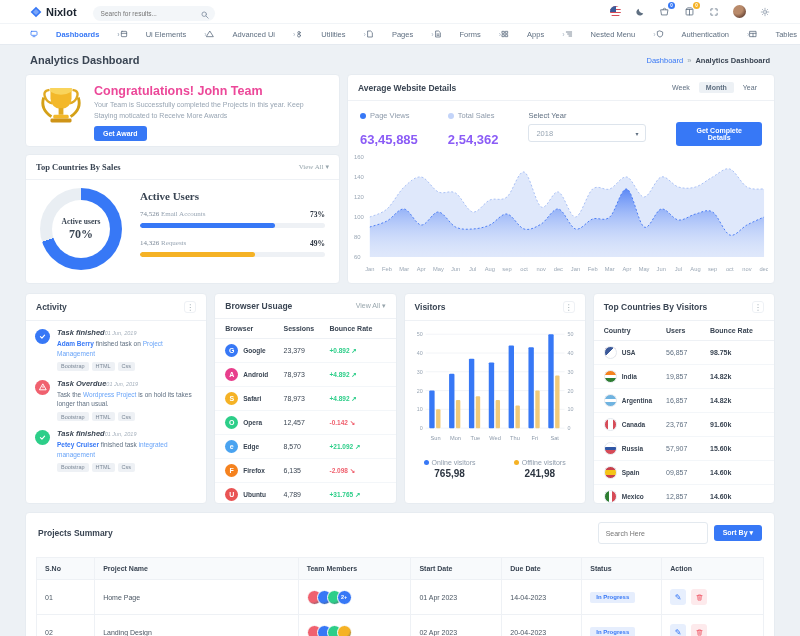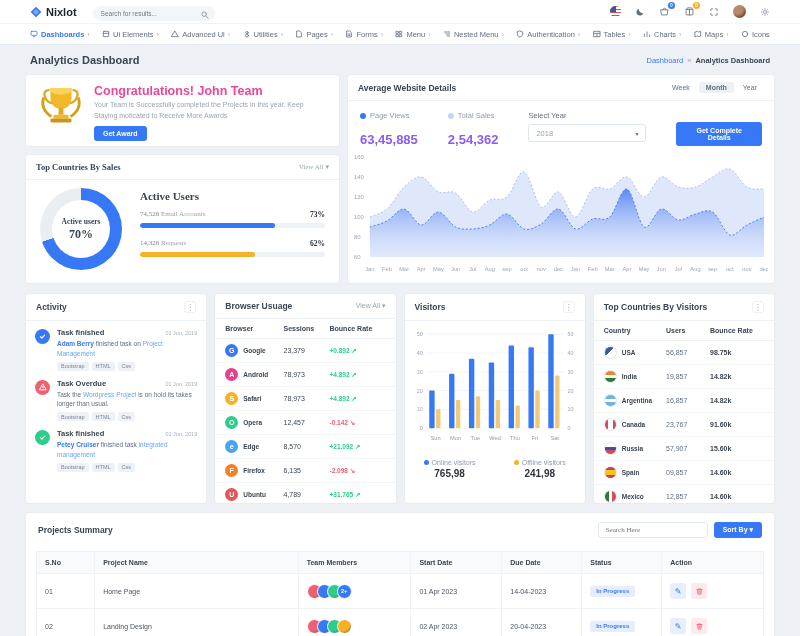--- a/index.html
+++ b/index.html
@@ -19,21 +19,21 @@
       color:#fff; font-size:4.5px; display:flex; align-items:center; justify-content:center; font-weight:bold; }
   .badge.blue { background:#3778f6; } .badge.yellow { background:#f5b225; }
   .flag-us { width:11px; height:11px; border-radius:50%; overflow:hidden; position:relative;
       background:repeating-linear-gradient(180deg,#d64b57 0 1.5px,#fff 1.5px 3px); }
   .flag-us::before { content:""; position:absolute; left:0; top:0; width:55%; height:50%; background:#3c5a9a; }
   .avatar { width:13px; height:13px; border-radius:50%; background:radial-gradient(circle at 35% 30%, #b98a6a 0 40%, #6e4a3a 75%, #3a2a22 100%); }
 
   
   .navbar { height:22px; background:#fff; border-top:1px solid #f1f4f7; border-bottom:1px solid #e5eaf0;
       display:flex; align-items:center; justify-content:space-between; padding:0 30px; }
-  .nav-item { display:flex; align-items:center; gap:3px; font-size:7.5px; color:#5f6f81; cursor:pointer; white-space:nowrap; }
+  .nav-item { display:flex; align-items:center; gap:18px; font-size:7.5px; color:#5f6f81; cursor:pointer; white-space:nowrap; }
   .nav-item.active { color:#3778f6; font-weight:bold; }
   .nav-item svg { width:8px; height:8px; }
   .nav-item .chev { font-style:normal; color:#a8b4c2; font-size:7px; }
 
   
   .page-header { display:flex; justify-content:space-between; align-items:center; padding:9px 30px 8px; }
   .page-title { font-size:11px; font-weight:bold; }
   .breadcrumb { font-size:7.5px; color:#98a6ad; display:flex; gap:4px; align-items:center; }
   .breadcrumb .bc-link { color:#3778f6; cursor:pointer; }
   .breadcrumb .bc-cur { color:#3a4553; font-weight:bold; }
@@ -91,21 +91,21 @@
 
   
   .row-mid { display:grid; grid-template-columns:repeat(4,1fr); gap:7px; margin:9px 25px 0; }
   .row-mid .card { height:211px; overflow:hidden; }
 
   
   .act-list { padding:7px 9px; }
   .act-item { display:flex; gap:7px; margin-bottom:8px; }
   .act-ico { width:15px; height:15px; border-radius:50%; flex:none; display:flex; align-items:center; justify-content:center; margin-top:1px; }
   .act-body { flex:1; }
-  .act-top { display:flex; justify-content:space-between; align-items:baseline; }
+  .act-top { display:flex; align-items:baseline;font-style:italic; }
   .act-title { font-size:7.5px; font-weight:bold; }
   .act-date { font-size:5.5px; color:#a6b1bd; }
   .act-desc { font-size:6.5px; color:#5f6f81; line-height:1.5; margin-top:2px; }
   .act-desc .name { color:#3778f6; font-weight:bold; }
   .act-desc .link { color:#69a4f8; }
   .act-tags { margin-top:3px; display:flex; gap:3px; }
   .chip { font-size:5.5px; background:#eef1f5; color:#7a8796; padding:1.5px 4px; border-radius:2px; }
 
   
   .mini-head { display:grid; padding:6px 10px; font-size:7px; font-weight:bold; border-bottom:1px solid #eef1f5; }
@@ -124,22 +124,22 @@
 
   
   .vis-legend { display:flex; justify-content:space-around; margin-top:2px; }
   .vl-item { text-align:center; }
   .vl-label { font-size:7px; color:#8e9bab; display:flex; align-items:center; gap:3px; justify-content:center; }
   .vl-value { font-size:10px; font-weight:bold; color:#2b3440; margin-top:2px; }
 
   
   .proj-card { margin:8px 25px 0; }
   .proj-controls { display:flex; align-items:center; gap:6px; }
-  .proj-search { width:110px; height:16px; border:1px solid #e3e9ef; border-radius:3px; font-size:7px;
-      padding:0 7px; color:#8e9bab; outline:none; font-family:Liberation Serif, serif;margin-left:43px; }
+  .proj-search { width:110px; height:22px; border:1px solid #e3e9ef; border-radius:3px; font-size:7px;
+      padding:0 7px; color:#8e9bab; outline:none; font-family:Liberation Sans, sans-serif;margin-left:43px; }
   .proj-head { padding:9px 12px; border-bottom:none; }
   .ptable-wrap { padding:4px 10px 0; }
   table.ptable { width:100%; border-collapse:collapse; }
   .ptable th { background:#f8fafc; font-size:7px; text-align:left; padding:7px 8px; border:1px solid #eef1f5; color:#3a4553; }
   .ptable td { font-size:7px; padding:9px 8px; border:1px solid #eef1f5; color:#4a5663; }
   .avstack { display:flex; }
   .av { width:15px; height:15px; border-radius:50%; border:1.5px solid #fff; margin-left:-5px; }
   .av:first-child { margin-left:0; }
   .av-extra { background:#3778f6; color:#fff; font-size:5.5px; font-weight:bold; display:flex; align-items:center; justify-content:center; }
   .status-chip { display:inline-block; font-size:6px; font-weight:bold; padding:2.5px 6px; border-radius:2px; }
@@ -259,21 +259,21 @@
       <span>Forms</span>
       <i class="chev">›</i>
     </div>
     <div class="nav-item">
       <svg class="lineicon" viewBox="0 0 12 12">
         <rect x="2" y="2" width="3" height="3"></rect>
         <rect x="7" y="2" width="3" height="3"></rect>
         <rect x="2" y="7" width="3" height="3"></rect>
         <rect x="7" y="7" width="3" height="3"></rect>
       </svg>
-      <span>Menu</span>
+      <span>Apps</span>
       <i class="chev">›</i>
     </div>
     <div class="nav-item">
       <svg class="lineicon" viewBox="0 0 12 12">
         <path d="M2 3h8M4 6h6M6 9h4"></path>
       </svg>
       <span>Nested Menu</span>
       <i class="chev">›</i>
     </div>
     <div class="nav-item">
@@ -364,21 +364,21 @@
                   <span><span class="cnt">74,526</span> Email Accounts</span>
                   <b>73%</b>
                 </div>
                 <div class="bar-track">
                   <div class="bar-fill" style="width:73%;background:#3778f6"></div>
                 </div>
               </div>
               <div class="prog-row">
                 <div class="prog-top">
                   <span><span class="cnt">14,326</span> Requests</span>
-                  <b>62%</b>
+                  <b>49%</b>
                 </div>
                 <div class="bar-track">
                   <div class="bar-fill" style="width:62%;background:#f5b225"></div>
                 </div>
               </div>
             </div>
         </div>
       </div>
     </div>
   </div>

